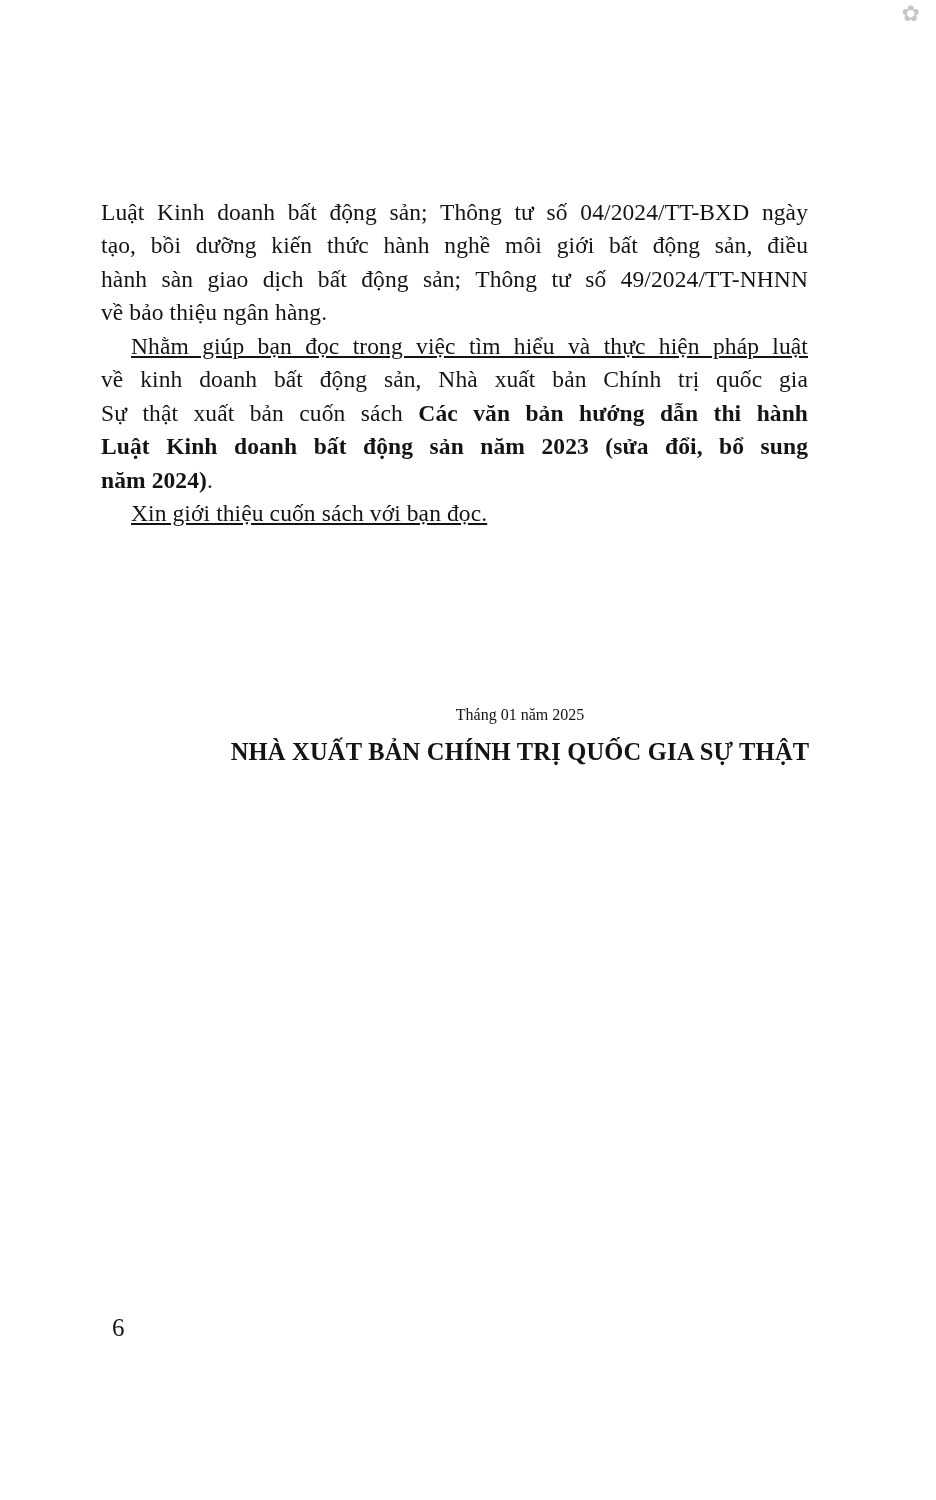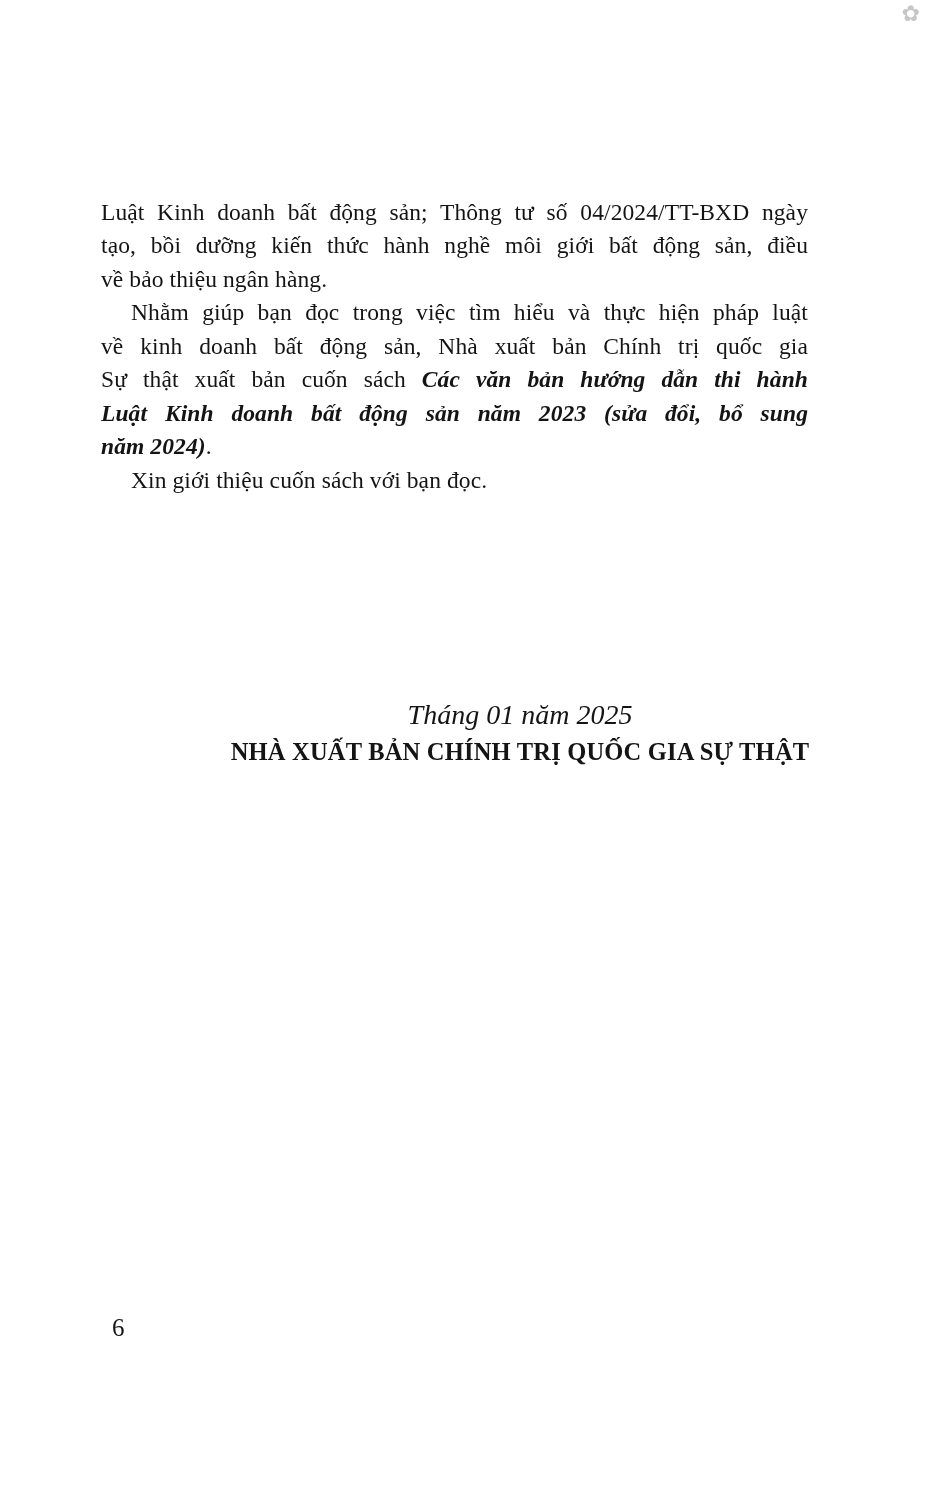--- a/index.html
+++ b/index.html
@@ -32,35 +32,33 @@
   }
   .line {
     text-align: justify;
     text-align-last: justify;
     white-space: nowrap;
   }
   .line.para-end {
     text-align-last: left;
     white-space: normal;
   }
-  .line.indent { text-indent: 30px; }
+  .line.indent { text-indent: 30px; text-decoration: underline; }
   .emph {
     font-weight: bold;
-    font-style: italic;
   }
   .signature {
     position: absolute;
     left: 220px;
     top: 697px;
     width: 600px;
     text-align: center;
   }
   .sig-date {
-    font-style: italic;
-    font-size: 28px;
+    font-size: 16px;
     line-height: 35px;
   }
   .sig-publisher {
     font-size: 24.5px;
     line-height: 39px;
     letter-spacing: 0.2px;
     font-weight: bold;
   }
   .page-number {
     position: absolute;
@@ -75,20 +73,21 @@
 
 <div class="page">
 
   <div class="flower">✿</div>
 
   <div class="body-text">
 
     <div>
       <div class="line">Luật Kinh doanh bất động sản; Thông tư số 04/2024/TT-BXD ngày</div>
       <div class="line">tạo, bồi dưỡng kiến thức hành nghề môi giới bất động sản, điều</div>
+      <div class="line">hành sàn giao dịch bất động sản; Thông tư số 49/2024/TT-NHNN</div>
       <div class="line para-end">về bảo thiệu ngân hàng.</div>
     </div>
 
     <div>
       <div class="line indent">Nhằm giúp bạn đọc trong việc tìm hiểu và thực hiện pháp luật</div>
       <div class="line">về kinh doanh bất động sản, Nhà xuất bản Chính trị quốc gia</div>
       <div class="line"><span>Sự thật xuất bản cuốn sách</span> <span class="emph">Các văn bản hướng dẫn thi hành</span></div>
       <div class="line emph">Luật Kinh doanh bất động sản năm 2023 (sửa đổi, bổ sung</div>
       <div class="line para-end"><span class="emph">năm 2024)</span><span>.</span></div>
     </div>

